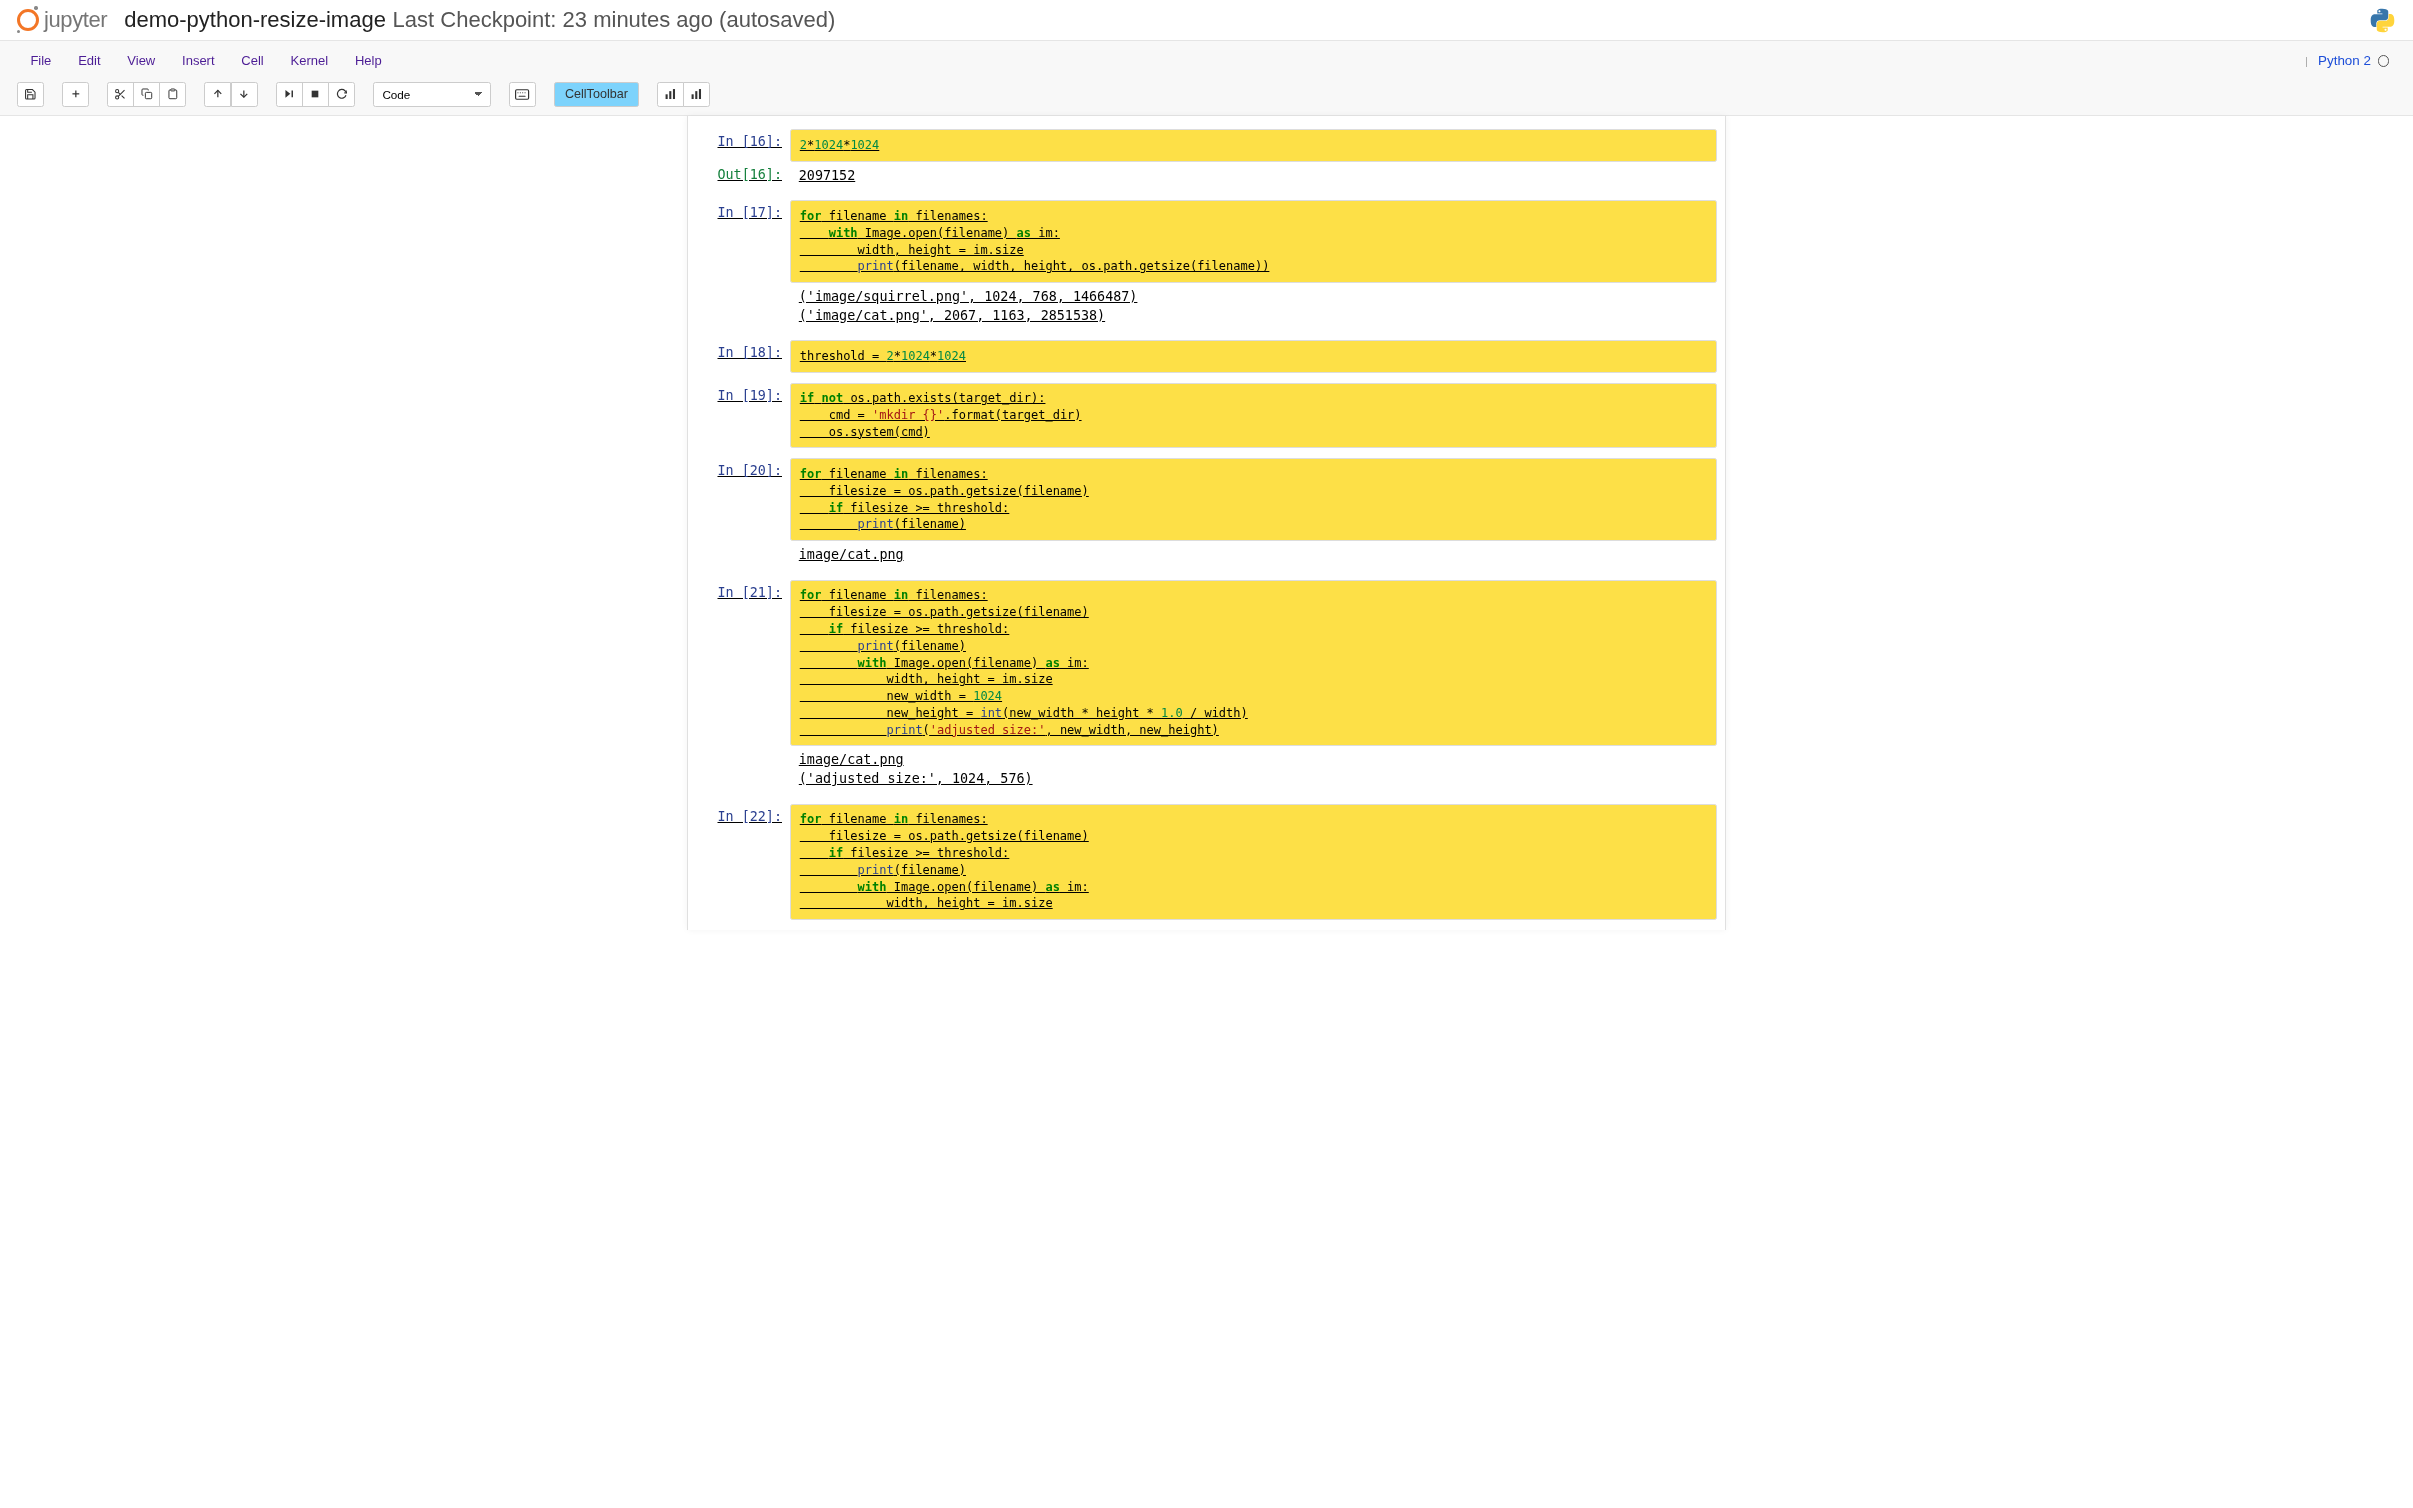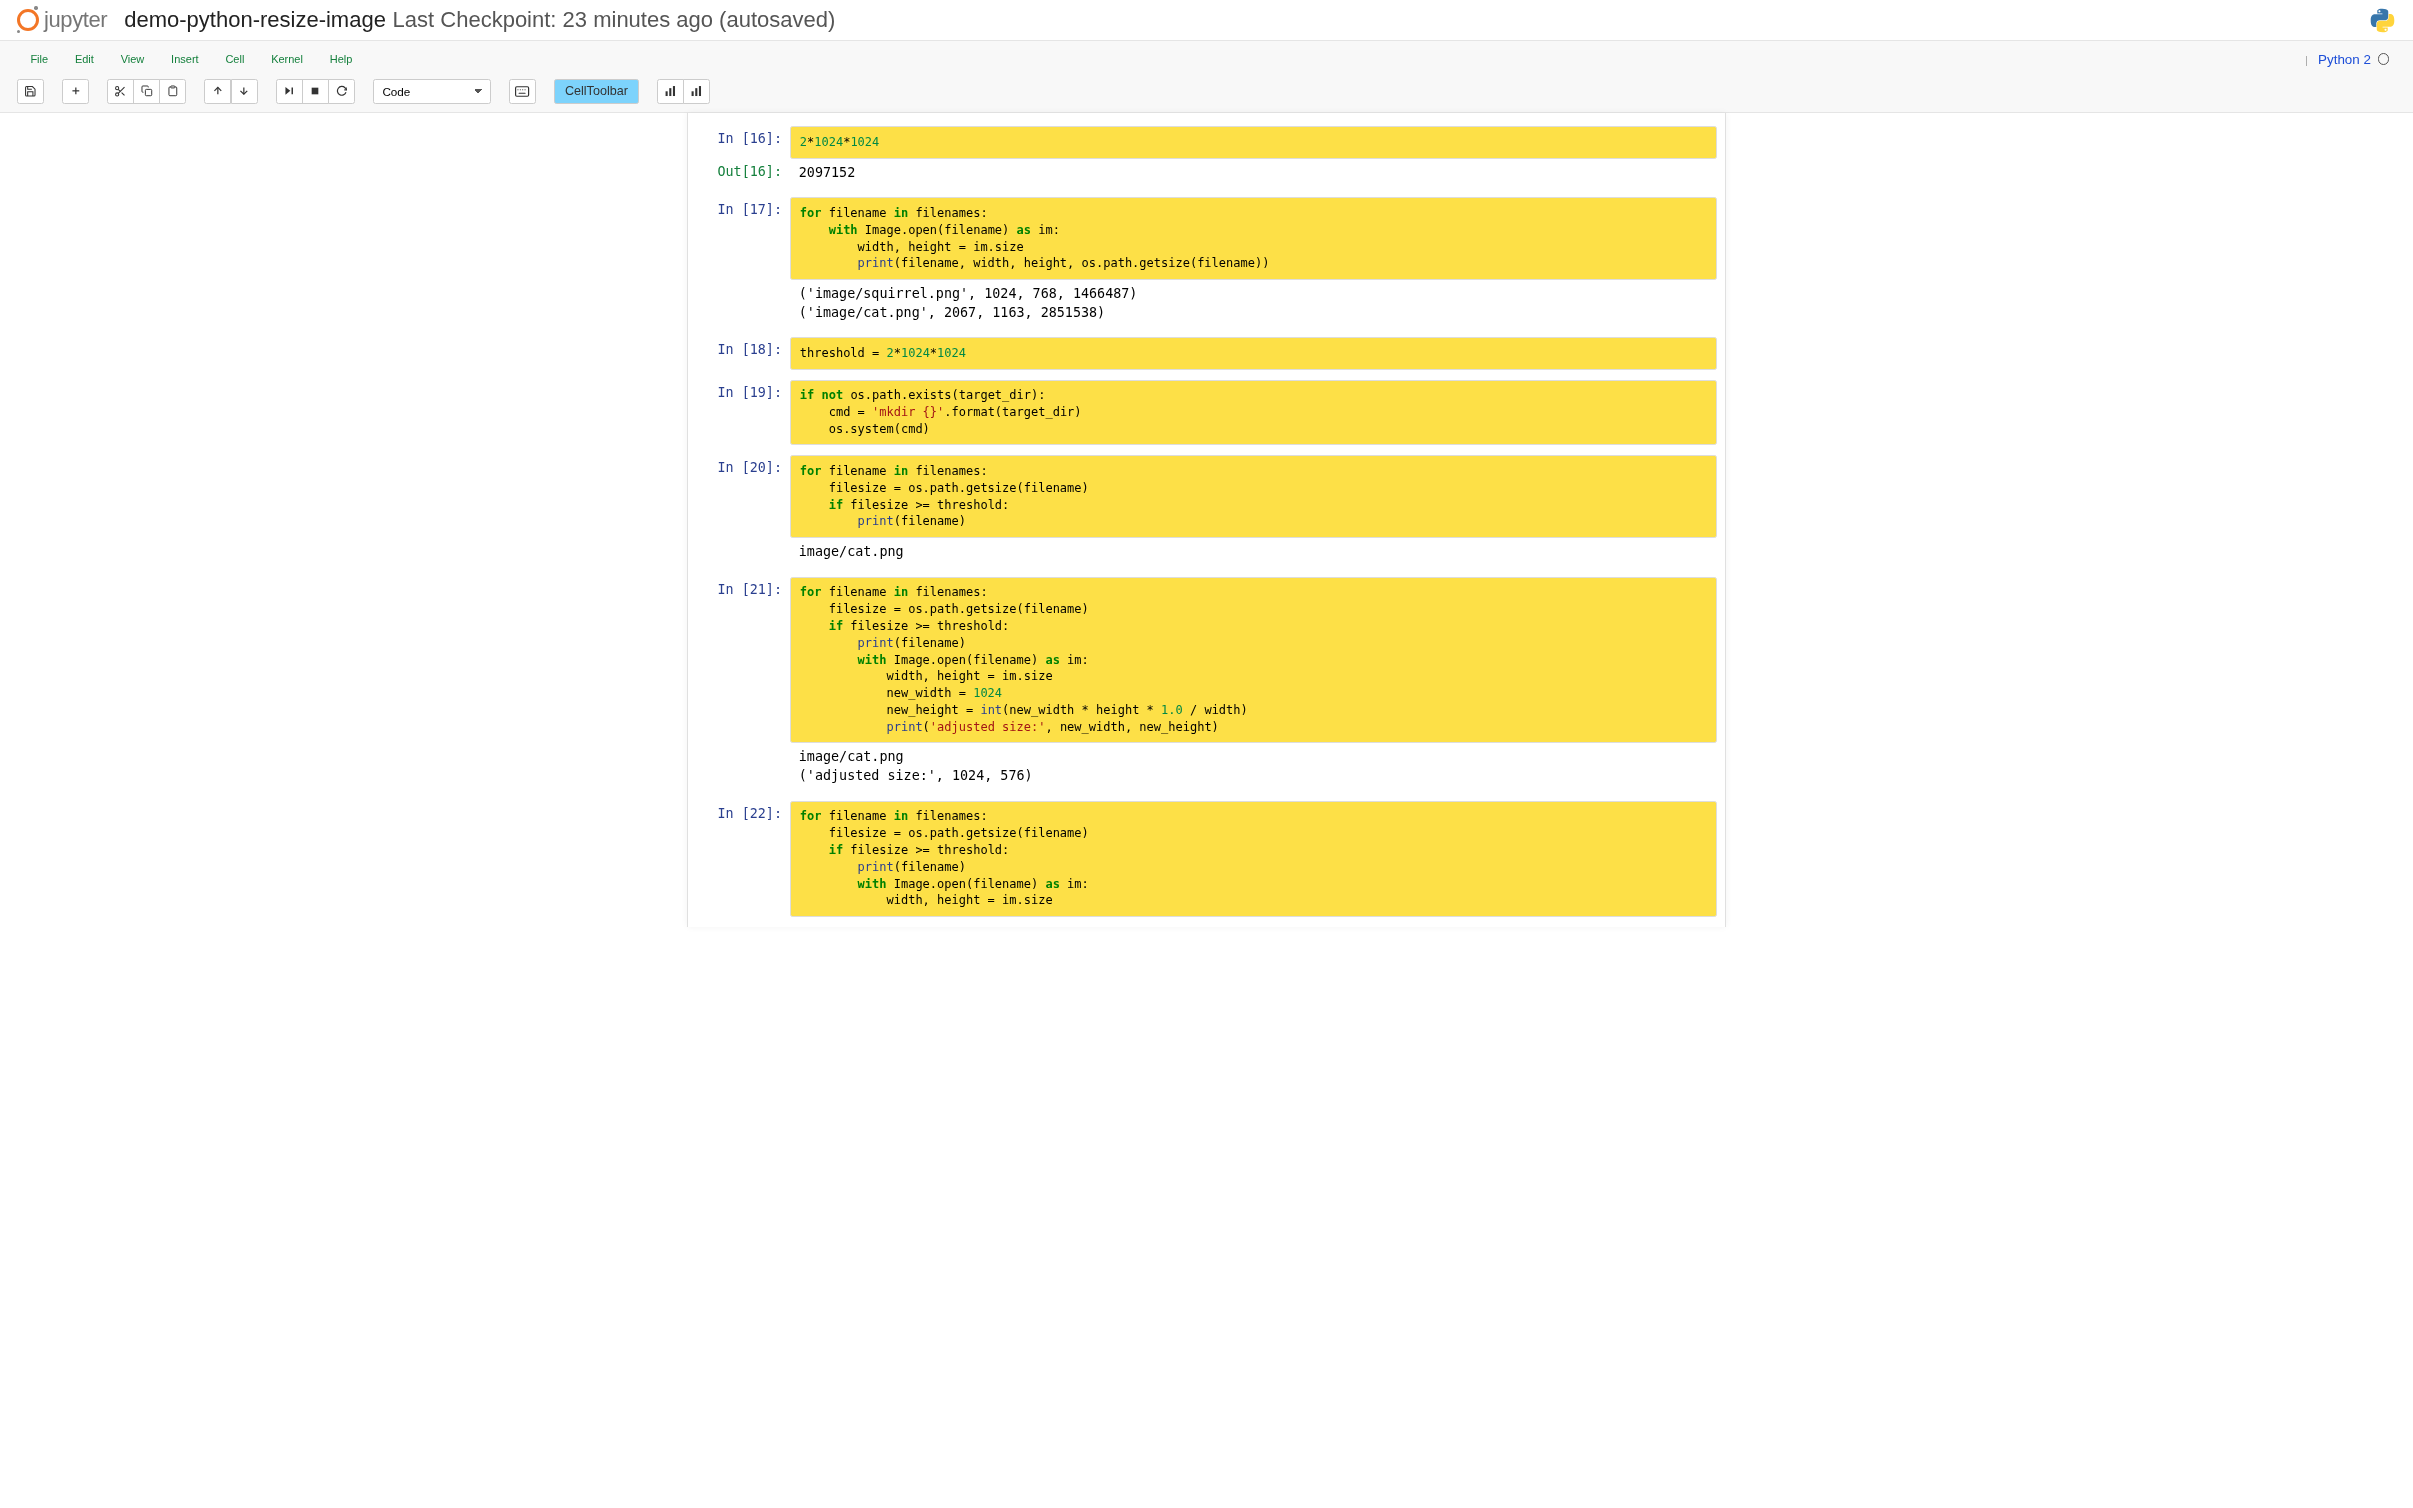--- a/index.html
+++ b/index.html
@@ -11,40 +11,40 @@
 .logo-o::before, .logo-o::after { content: ""; position: absolute; width: 3.4px; height: 3.4px; background: #888; border-radius: 50%; }
 .logo-o::before { top: -5.9px; right: -1.7px; }
 .logo-o::after { bottom: -5px; left: -3.4px; }
 .logo-text { font-size: 22px; color: #757575; letter-spacing: -0.4px; }
 .nb-title { font-size: 22px; color: #222; font-weight: 400; }
 .checkpoint { font-size: 22px; color: #555; margin-left: 6.7px; font-weight: 400; }
 .python-logo { margin-left: auto; width: 27px; height: 27px; }
 
 .menubar-wrap { border-bottom: 0.8px solid #e5e5e5; }
 .menubar { display: flex; align-items: center; padding: 3.4px 17px 0 17px; background: #f8f8f8; position: relative; }
-.menu-item { padding: 8.4px 13.4px; color: #15803d; font-size: 11px; cursor: pointer; }
+.menu-item { padding: 8.4px 13.4px; color: #4c1d95; font-size: 13px; cursor: pointer; }
 .kernel-indicator { margin-left: auto; display: flex; align-items: center; gap: 6.7px; padding-right: 6.7px; }
 .kernel-indicator .sep { color: #aaa; margin-right: 3.4px; }
 .kernel-name { font-size: 13.4px; color: #1d4ed8; }
 .kernel-circle { width: 11.7px; height: 11.7px; border: 1.3px solid #555; border-radius: 50%; }
 
 .toolbar { display: flex; align-items: center; gap: 18px; padding: 5px 17px 8.4px 17px; background: #f8f8f8; flex-wrap: wrap; }
 .tbtn { width: 27px; height: 25px; border: 0.8px solid #ccc; background: #fff; border-radius: 2.5px; display: flex; align-items: center; justify-content: center; cursor: pointer; color: #333; font-size: 11.7px; }
 .tgroup { display: flex; }
 .tgroup .tbtn { border-radius: 0; margin-left: -0.8px; }
 .tgroup .tbtn:first-child { border-radius: 2.5px 0 0 2.5px; margin-left: 0; }
 .tgroup .tbtn:last-child { border-radius: 0 2.5px 2.5px 0; }
 .select-cell { height: 25px; border: 0.8px solid #ccc; border-radius: 2.5px; background: #fff; padding: 0 23.5px 0 8.4px; font-size: 11.7px; appearance: none; -webkit-appearance: none; position: relative; background-image: linear-gradient(45deg, transparent 50%, #555 50%), linear-gradient(135deg, #555 50%, transparent 50%); background-position: calc(100% - 11.7px) center, calc(100% - 7.5px) center; background-size: 4.2px 4.2px, 4.2px 4.2px; background-repeat: no-repeat; min-width: 92px; }
 .ct-btn { height: 25px; border: 0.8px solid #ccc; border-radius: 2.5px; background: #7dd3fc; padding: 0 10px; font-size: 12.6px; color: #333; cursor: pointer; }
 
 .content-wrap { display: flex; justify-content: center; }
 .notebook { width: 1039px; background: #fff; border-left: 0.8px solid #e0e0e0; border-right: 0.8px solid #e0e0e0; padding: 10px 0 0 0; margin-bottom: 34px; box-shadow: 0 0 6.7px rgba(0,0,0,0.05); }
 
 .cell { margin: 3.4px 8.4px 10px 8.4px; }
-.row { display: flex; align-items: flex-start; }
+.row { display: flex; align-items: flex-start; text-decoration: underline; }
 .prompt { width: 94px; flex-shrink: 0; text-align: right; padding: 5px 8.4px 5px 3.4px; font-family: "DejaVu Sans Mono", Menlo, Monaco, monospace; font-size: 13.4px; }
 .prompt-in { color: #2a3f8f; }
 .prompt-out { color: #15803d; }
 .input-area { flex: 1; border: 0.8px solid #ddd; border-radius: 2.5px; background: #fde047; padding: 6.7px 8.4px; font-family: "DejaVu Sans Mono", Menlo, Monaco, monospace; font-size: 12px; line-height: 1.4; white-space: pre; overflow-x: auto; }
 .output-area { flex: 1; padding: 5px 8.4px; font-family: "DejaVu Sans Mono", Menlo, Monaco, monospace; font-size: 13.4px; line-height: 1.4; white-space: pre-wrap; }
 
 .k-kw { color: #008000; font-weight: bold; }
 .k-fn { color: #2a3f8f; }
 .k-num { color: #008844; }
 .k-str { color: #a31515; }

